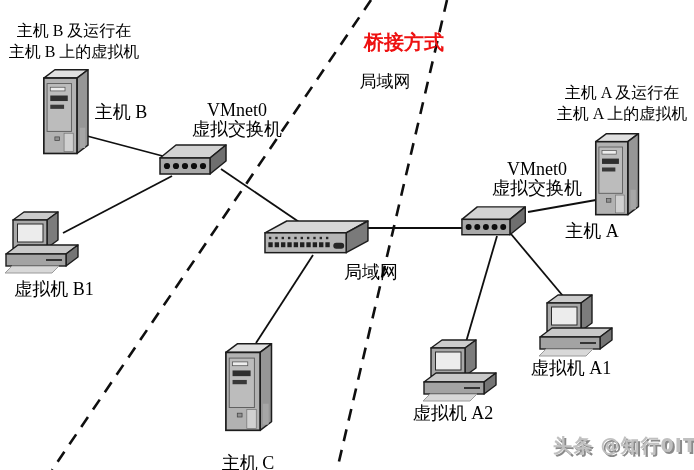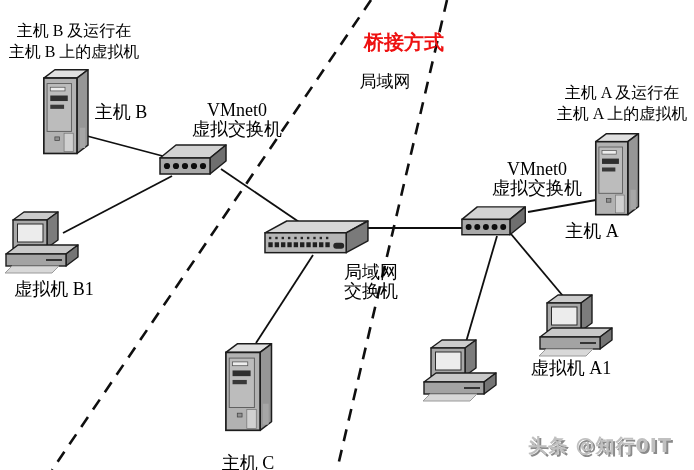--- a/index.html
+++ b/index.html
@@ -18,21 +18,21 @@
   .title{
     position:absolute;left:312px;top:27px;width:132px;
     text-align:right;
     font-family:"DejaVu Sans","Liberation Sans",sans-serif;
     font-weight:bold;font-size:20px;line-height:30px;
     color:var(--title-red,#ee1111);
     letter-spacing:0px;
   }
   .lan-top{position:absolute;left:354px;top:70px;width:62px;text-align:center;font-size:17px;}
   .watermark{
-    position:absolute;left:528px;top:433px;width:138px;
+    position:absolute;left:553px;top:433px;width:138px;
     text-align:center;
     font-family:"DejaVu Sans","Liberation Sans",sans-serif;
     font-weight:bold;font-size:19px;
     color:var(--wm-gray,#c0c0c0);
     text-shadow:2px 2px 0 #8a8a8a;
     letter-spacing:1px;
     white-space:nowrap;
   }
 </style>
 </head>
@@ -174,28 +174,28 @@
 
   <div class="lbl twoline" style="left:153px;top:101px;width:100px;">
     <div>VMnet0</div>
     <div>虚拟交换机</div>
   </div>
 
   <div class="lbl" style="left:12px;top:279px;width:84px;">虚拟机 B1</div>
 
   <div class="lbl twoline" style="left:297px;top:263px;width:80px;">
     <div>局域网</div>
-    <div>交换机</div>
   </div>
 
   <div class="lbl" style="left:219px;top:453px;width:58px;">主机 C</div>
 
   <div class="lbl twoline" style="left:453px;top:160px;width:100px;">
     <div>VMnet0</div>
     <div>虚拟交换机</div>
   </div>
 
   <div class="lbl" style="left:563px;top:221px;width:58px;">主机 A</div>
   <div class="lbl" style="left:527px;top:358px;width:88px;">虚拟机 A1</div>
+  <div class="lbl" style="left:409px;top:403px;width:88px;">虚拟机 A2</div>
 
   <div class="watermark">头条 @知行0IT</div>
 
 </div>
 
 </body></html>

